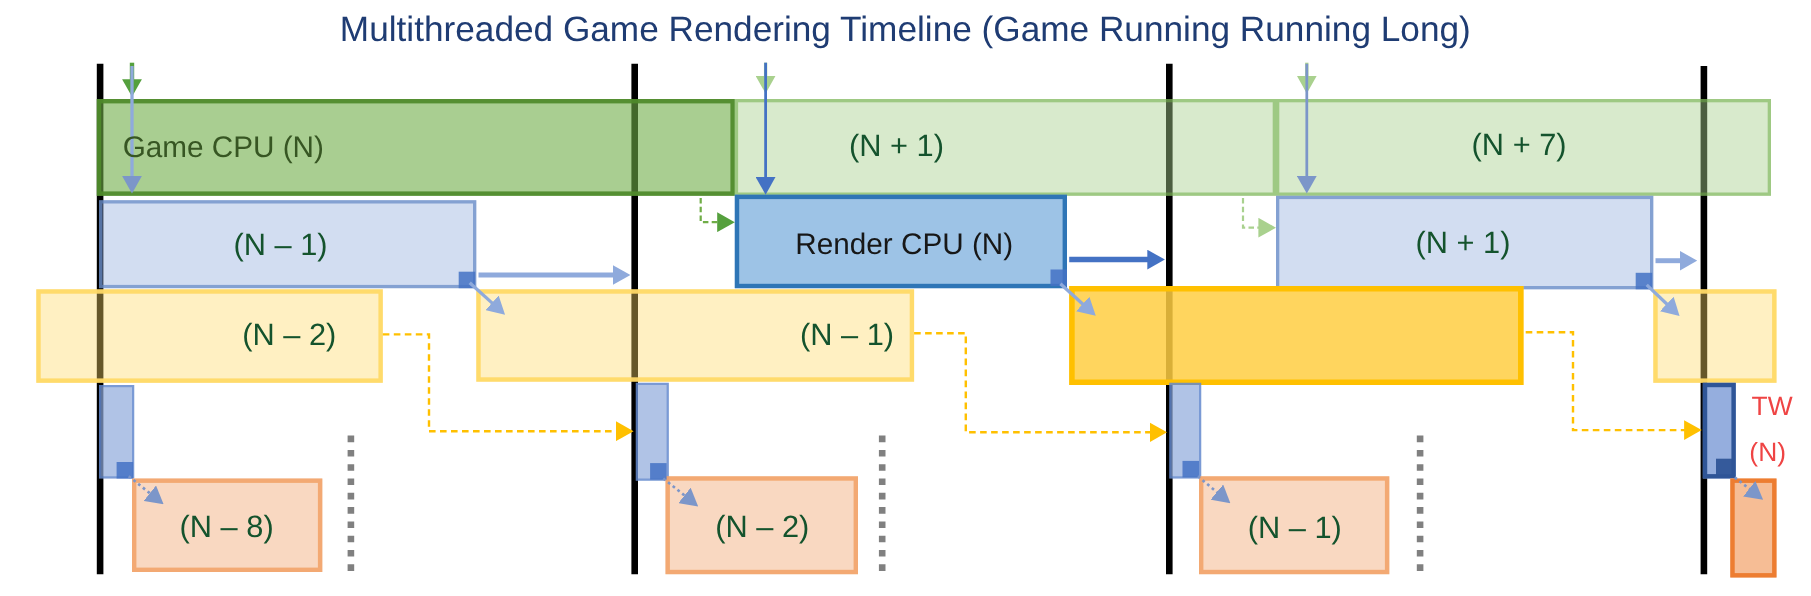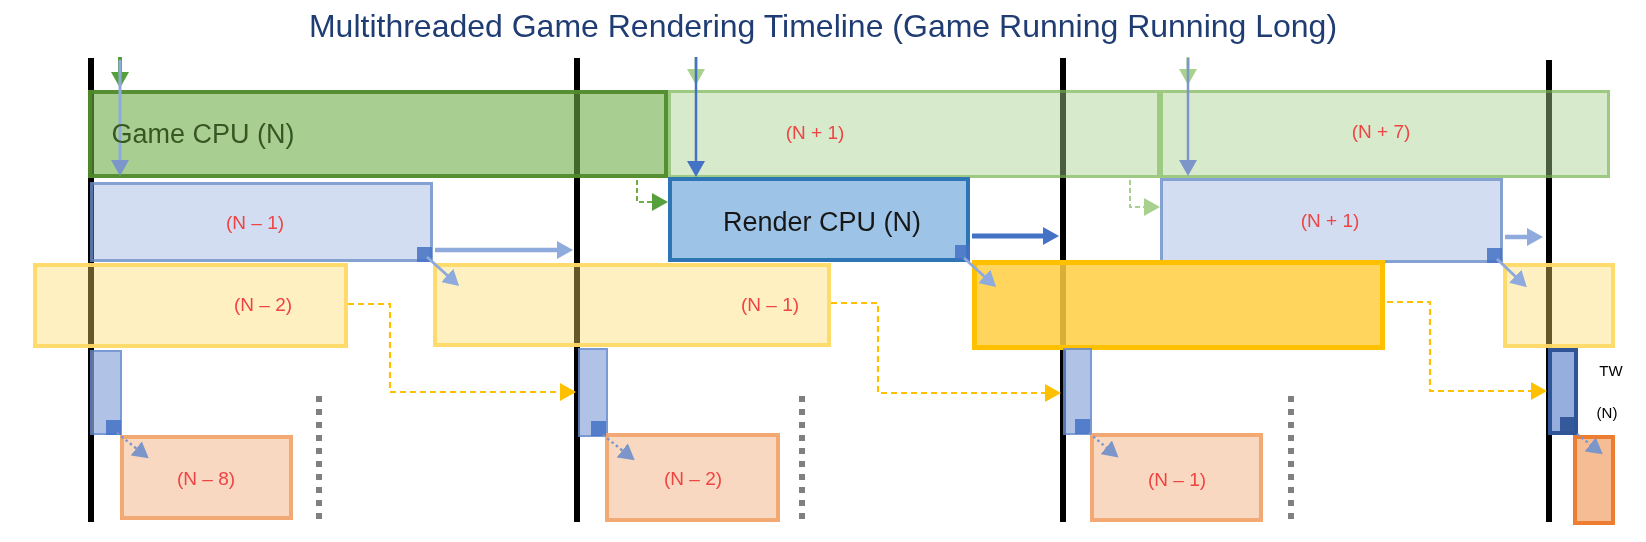--- a/index.html
+++ b/index.html
@@ -24,25 +24,25 @@
   .yellow-light{background:rgba(255,217,102,.40);border:4px solid rgba(255,217,102,.95);}
   .yellow-strong{background:rgba(255,206,66,.85);border:5px solid #FFC000;}
   .salmon      {background:rgba(244,177,131,.50);border:4px solid rgba(242,164,106,.90);}
   .orange-strong{background:rgba(244,177,131,.85);border:4px solid #ED7D31;}
   .bar         {background:rgba(143,170,220,.70);border:2px solid rgba(68,114,196,.50);}
   .tw-box      {background:rgba(143,170,220,.95);border:4px solid #2F5597;}
   .notch{position:absolute;width:15px;height:15px;background:rgba(68,114,196,.85);z-index:2;}
   .notch-dark{background:rgba(47,85,151,.95);}
   .lbl{
     position:absolute;transform:translate(-50%,-50%);
-    font-size:19px;color:#ef4444;white-space:nowrap;z-index:3;
+    font-size:28px;color:#14532d;white-space:nowrap;z-index:3;
   }
   .lbl-green{color:#375623;font-size:27px;}
   .lbl-black{color:#171717;font-size:27px;}
-  .lbl-tw{color:#000000;font-size:15px;}
+  .lbl-tw{color:#ef4444;font-size:24px;}
 </style>
 </head>
 <body>
 
 <div class="stage">
 
   <div class="title">Multithreaded Game Rendering Timeline (Game Running Running Long)</div>
 
   <svg class="layer under" viewBox="0 0 1646 542">
     <path d="M91,58 V522" stroke="#000000" stroke-width="6"></path>

